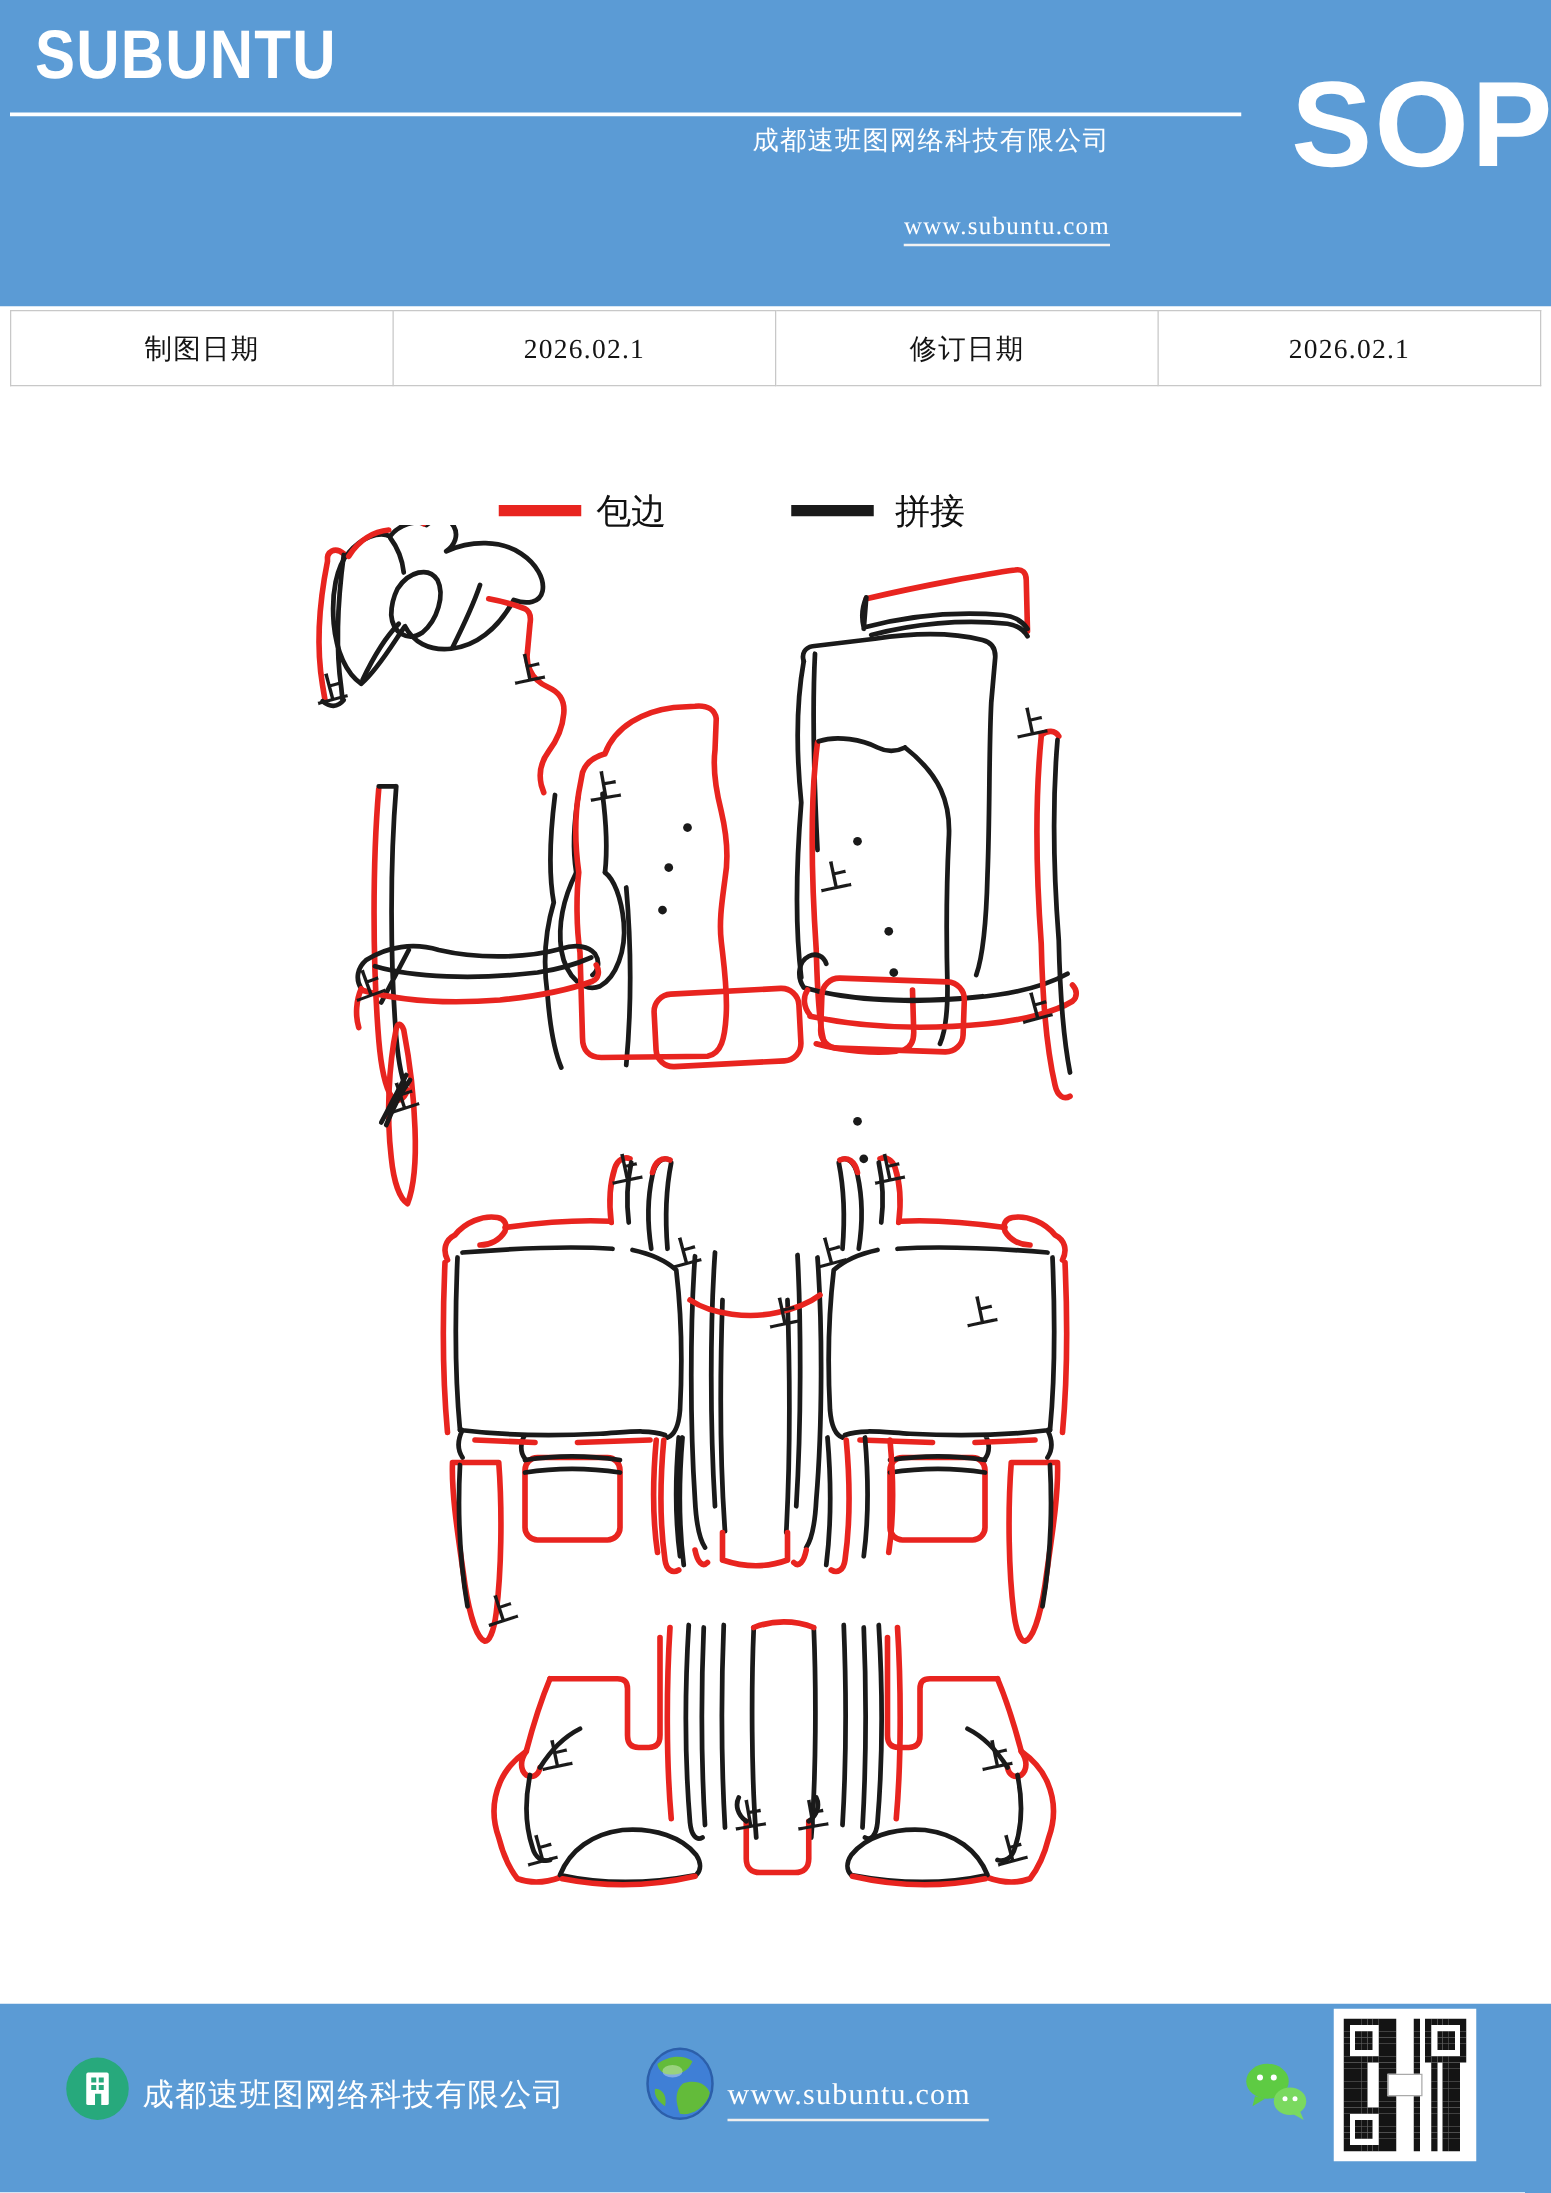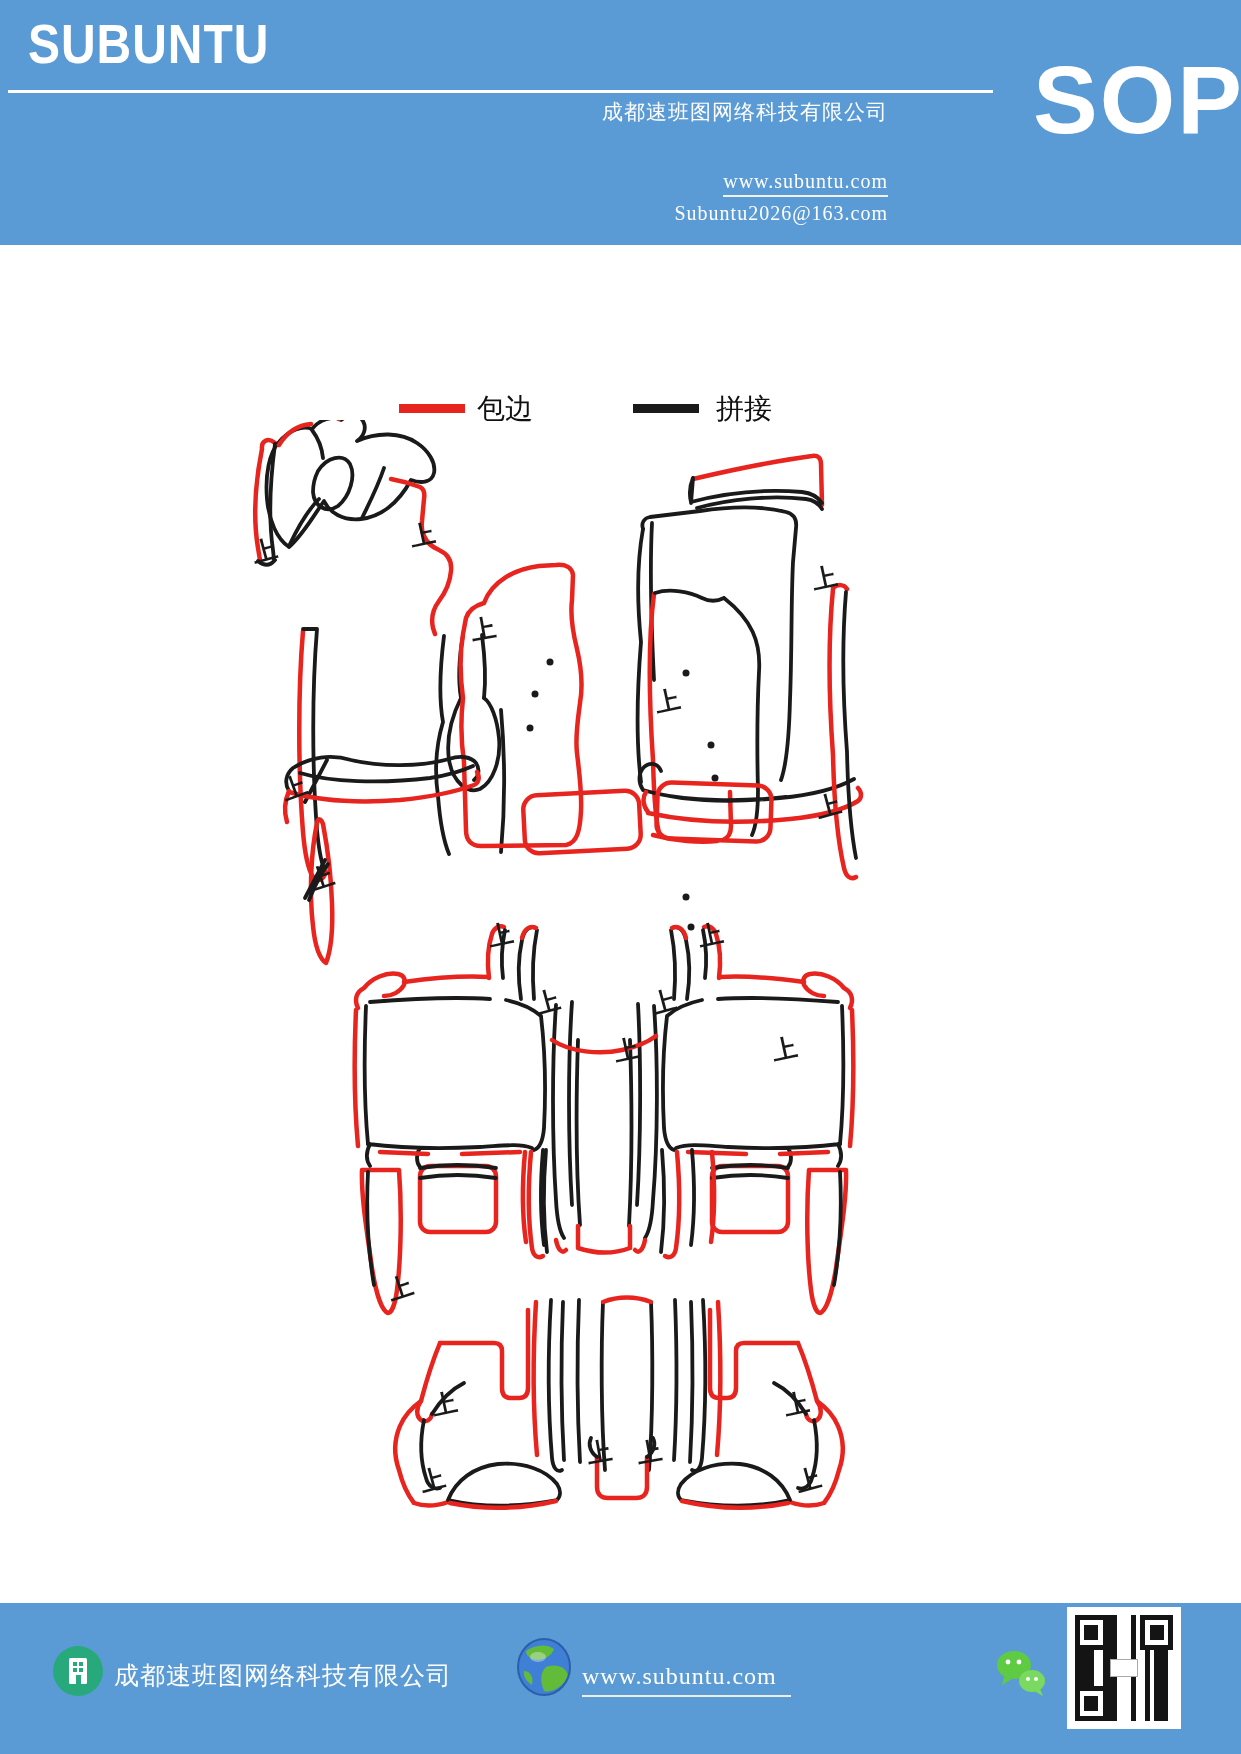--- a/index.html
+++ b/index.html
@@ -66,27 +66,32 @@
 </style>
 </head>
 <body>
 
 <div class="header">
   <div class="brand">SUBUNTU</div>
   <div class="header-line"></div>
   <div class="header-right">
     <div class="hr-company">成都速班图网络科技有限公司</div><br>
     <span class="hr-site">www.subuntu.com</span>
-    <div class="hr-mail">Subuntu2026@163.com</div>
   </div>
   <div class="sop">SOP</div>
 </div>
 
 <table class="info-table">
   <tbody>
+  <tr>
+    <td>制图日期</td>
+    <td>2026.02.1</td>
+    <td>修订日期</td>
+    <td>2026.02.1</td>
+  </tr>
 </tbody>
   </table>
 
 <div id="legend-swatch-bind" class="legend-swatch"></div>
 <div id="legend-label-bind" class="legend-label">包边</div>
 <div id="legend-swatch-splice" class="legend-swatch"></div>
 <div id="legend-label-splice" class="legend-label">拼接</div>
 
 <svg class="diagram" width="1241" height="1130" viewBox="0 420 1241 1130">
 

